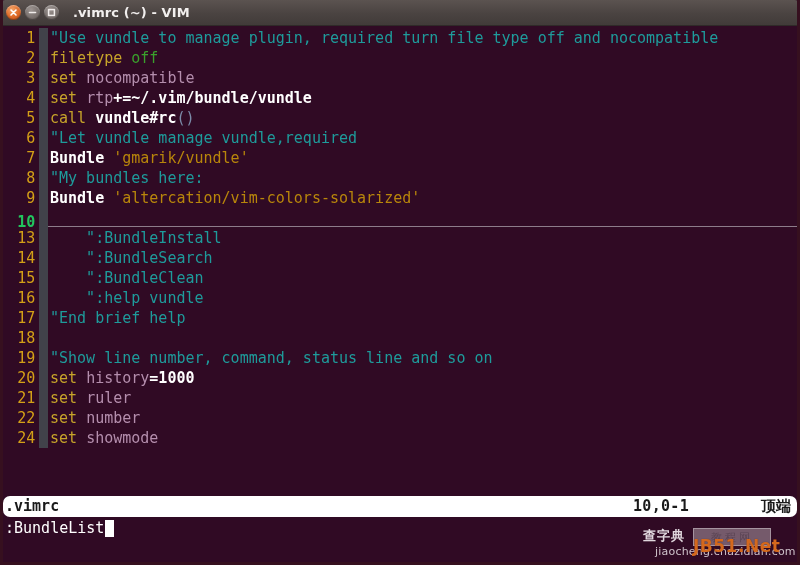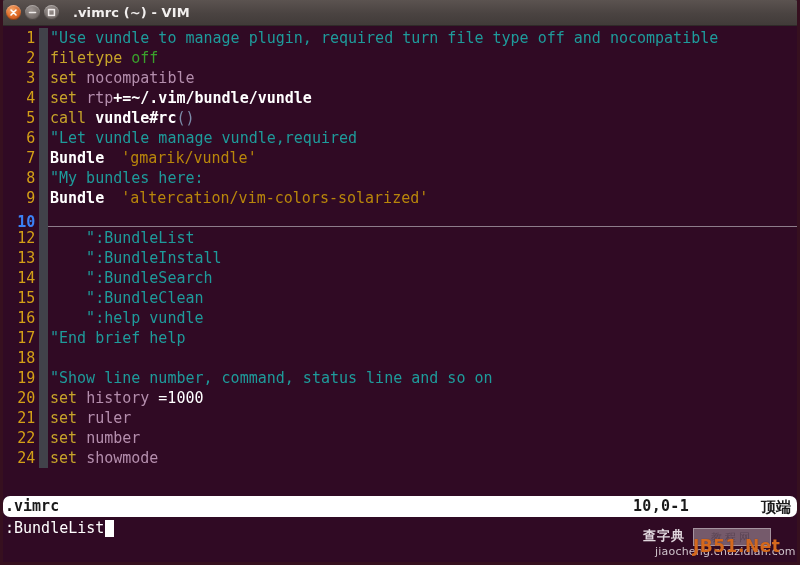--- a/index.html
+++ b/index.html
@@ -87,21 +87,21 @@
     width: 36px;
     min-width: 36px;
     text-align: right;
     color: #d4a017;
     padding-right: 4px;
     box-sizing: border-box;
     font-size: 15px;
     letter-spacing: -0.2px;
   }
   .line.cursorline .lnum {
-    color: #3b82f6;
+    color: #22c55e;
     font-weight: bold;
     text-align: right;
   }
   .gutterbar {
     width: 9px;
     min-width: 9px;
     background: #41424a;
     align-self: stretch;
   }
   .code {
@@ -115,22 +115,22 @@
     height: 19px;
     box-sizing: border-box;
   }
 
   
   .t-comment { color: #1e9b9b; }
   .t-stmt    { color: #c7a42a; }
   .t-opt     { color: #b48ead; }
   .t-const   { color: #3aa02c; }
   .t-text    { color: #ffffff; font-weight: bold; }
-  .t-num     { color: #ffffff; font-weight: normal; margin-left: 9px; }
-  .t-string  { color: #b8860b; margin-left: 8px; }
+  .t-num     { color: #ffffff; font-weight: bold; }
+  .t-string  { color: #b8860b; }
   .t-paren   { color: #7b8ba8; }
   .t-plain   { color: #e8e0e6; }
 
   
   #statusline {
     height: 21px;
     line-height: 21px;
     background: #ffffff;
     color: #1a1a1a;
     font-size: 15px;
@@ -138,21 +138,21 @@
     display: flex;
     align-items: center;
     padding: 0 6px 0 2px;
     box-sizing: border-box;
     white-space: nowrap;
     border-radius: 7px;
   }
   #st-file { flex: 0 0 auto; }
   #st-spacer { flex: 1 1 auto; }
   #st-pos { flex: 0 0 auto; padding-right: 72px; letter-spacing: 0.3px; }
-  #st-where { flex: 0 0 auto; font-family: Liberation Sans, sans-serif; }
+  #st-where { flex: 0 0 auto; font-family: Liberation Serif, serif; }
 
   
   #cmdline {
     height: 22px;
     line-height: 22px;
     background: #300a24;
     color: #ffffff;
     font-size: 15px;
     padding-left: 2px;
     display: flex;
@@ -254,21 +254,20 @@
       <div class="line"><span class="lnum">1</span><span class="gutterbar"></span><span class="code"><span class="t-comment">"Use vundle to manage plugin, required turn file type off and nocompatible</span></span></div>
       <div class="line"><span class="lnum">2</span><span class="gutterbar"></span><span class="code"><span class="t-stmt">filetype </span><span class="t-const">off</span></span></div>
       <div class="line"><span class="lnum">3</span><span class="gutterbar"></span><span class="code"><span class="t-stmt">set </span><span class="t-opt">nocompatible</span></span></div>
       <div class="line"><span class="lnum">4</span><span class="gutterbar"></span><span class="code"><span class="t-stmt">set </span><span class="t-opt">rtp</span><span class="t-text">+=~/.vim/bundle/vundle</span></span></div>
       <div class="line"><span class="lnum">5</span><span class="gutterbar"></span><span class="code"><span class="t-stmt">call </span><span class="t-text">vundle#rc</span><span class="t-paren">()</span></span></div>
       <div class="line"><span class="lnum">6</span><span class="gutterbar"></span><span class="code"><span class="t-comment">"Let vundle manage vundle,required</span></span></div>
       <div class="line"><span class="lnum">7</span><span class="gutterbar"></span><span class="code"><span class="t-text">Bundle </span><span class="t-string">'gmarik/vundle'</span></span></div>
       <div class="line"><span class="lnum">8</span><span class="gutterbar"></span><span class="code"><span class="t-comment">"My bundles here:</span></span></div>
       <div class="line"><span class="lnum">9</span><span class="gutterbar"></span><span class="code"><span class="t-text">Bundle </span><span class="t-string">'altercation/vim-colors-solarized'</span></span></div>
       <div class="line cursorline"><span class="lnum">10</span><span class="gutterbar"></span><span class="code"><span class="t-plain"></span></span></div>
-      <div class="line"><span class="lnum">12</span><span class="gutterbar"></span><span class="code"><span class="t-comment">    ":BundleList</span></span></div>
       <div class="line"><span class="lnum">13</span><span class="gutterbar"></span><span class="code"><span class="t-comment">    ":BundleInstall</span></span></div>
       <div class="line"><span class="lnum">14</span><span class="gutterbar"></span><span class="code"><span class="t-comment">    ":BundleSearch</span></span></div>
       <div class="line"><span class="lnum">15</span><span class="gutterbar"></span><span class="code"><span class="t-comment">    ":BundleClean</span></span></div>
       <div class="line"><span class="lnum">16</span><span class="gutterbar"></span><span class="code"><span class="t-comment">    ":help vundle</span></span></div>
       <div class="line"><span class="lnum">17</span><span class="gutterbar"></span><span class="code"><span class="t-comment">"End brief help</span></span></div>
       <div class="line"><span class="lnum">18</span><span class="gutterbar"></span><span class="code"><span class="t-plain"></span></span></div>
       <div class="line"><span class="lnum">19</span><span class="gutterbar"></span><span class="code"><span class="t-comment">"Show line number, command, status line and so on</span></span></div>
       <div class="line"><span class="lnum">20</span><span class="gutterbar"></span><span class="code"><span class="t-stmt">set </span><span class="t-opt">history</span><span class="t-num">=1000</span></span></div>
       <div class="line"><span class="lnum">21</span><span class="gutterbar"></span><span class="code"><span class="t-stmt">set </span><span class="t-opt">ruler</span></span></div>
       <div class="line"><span class="lnum">22</span><span class="gutterbar"></span><span class="code"><span class="t-stmt">set </span><span class="t-opt">number</span></span></div>

